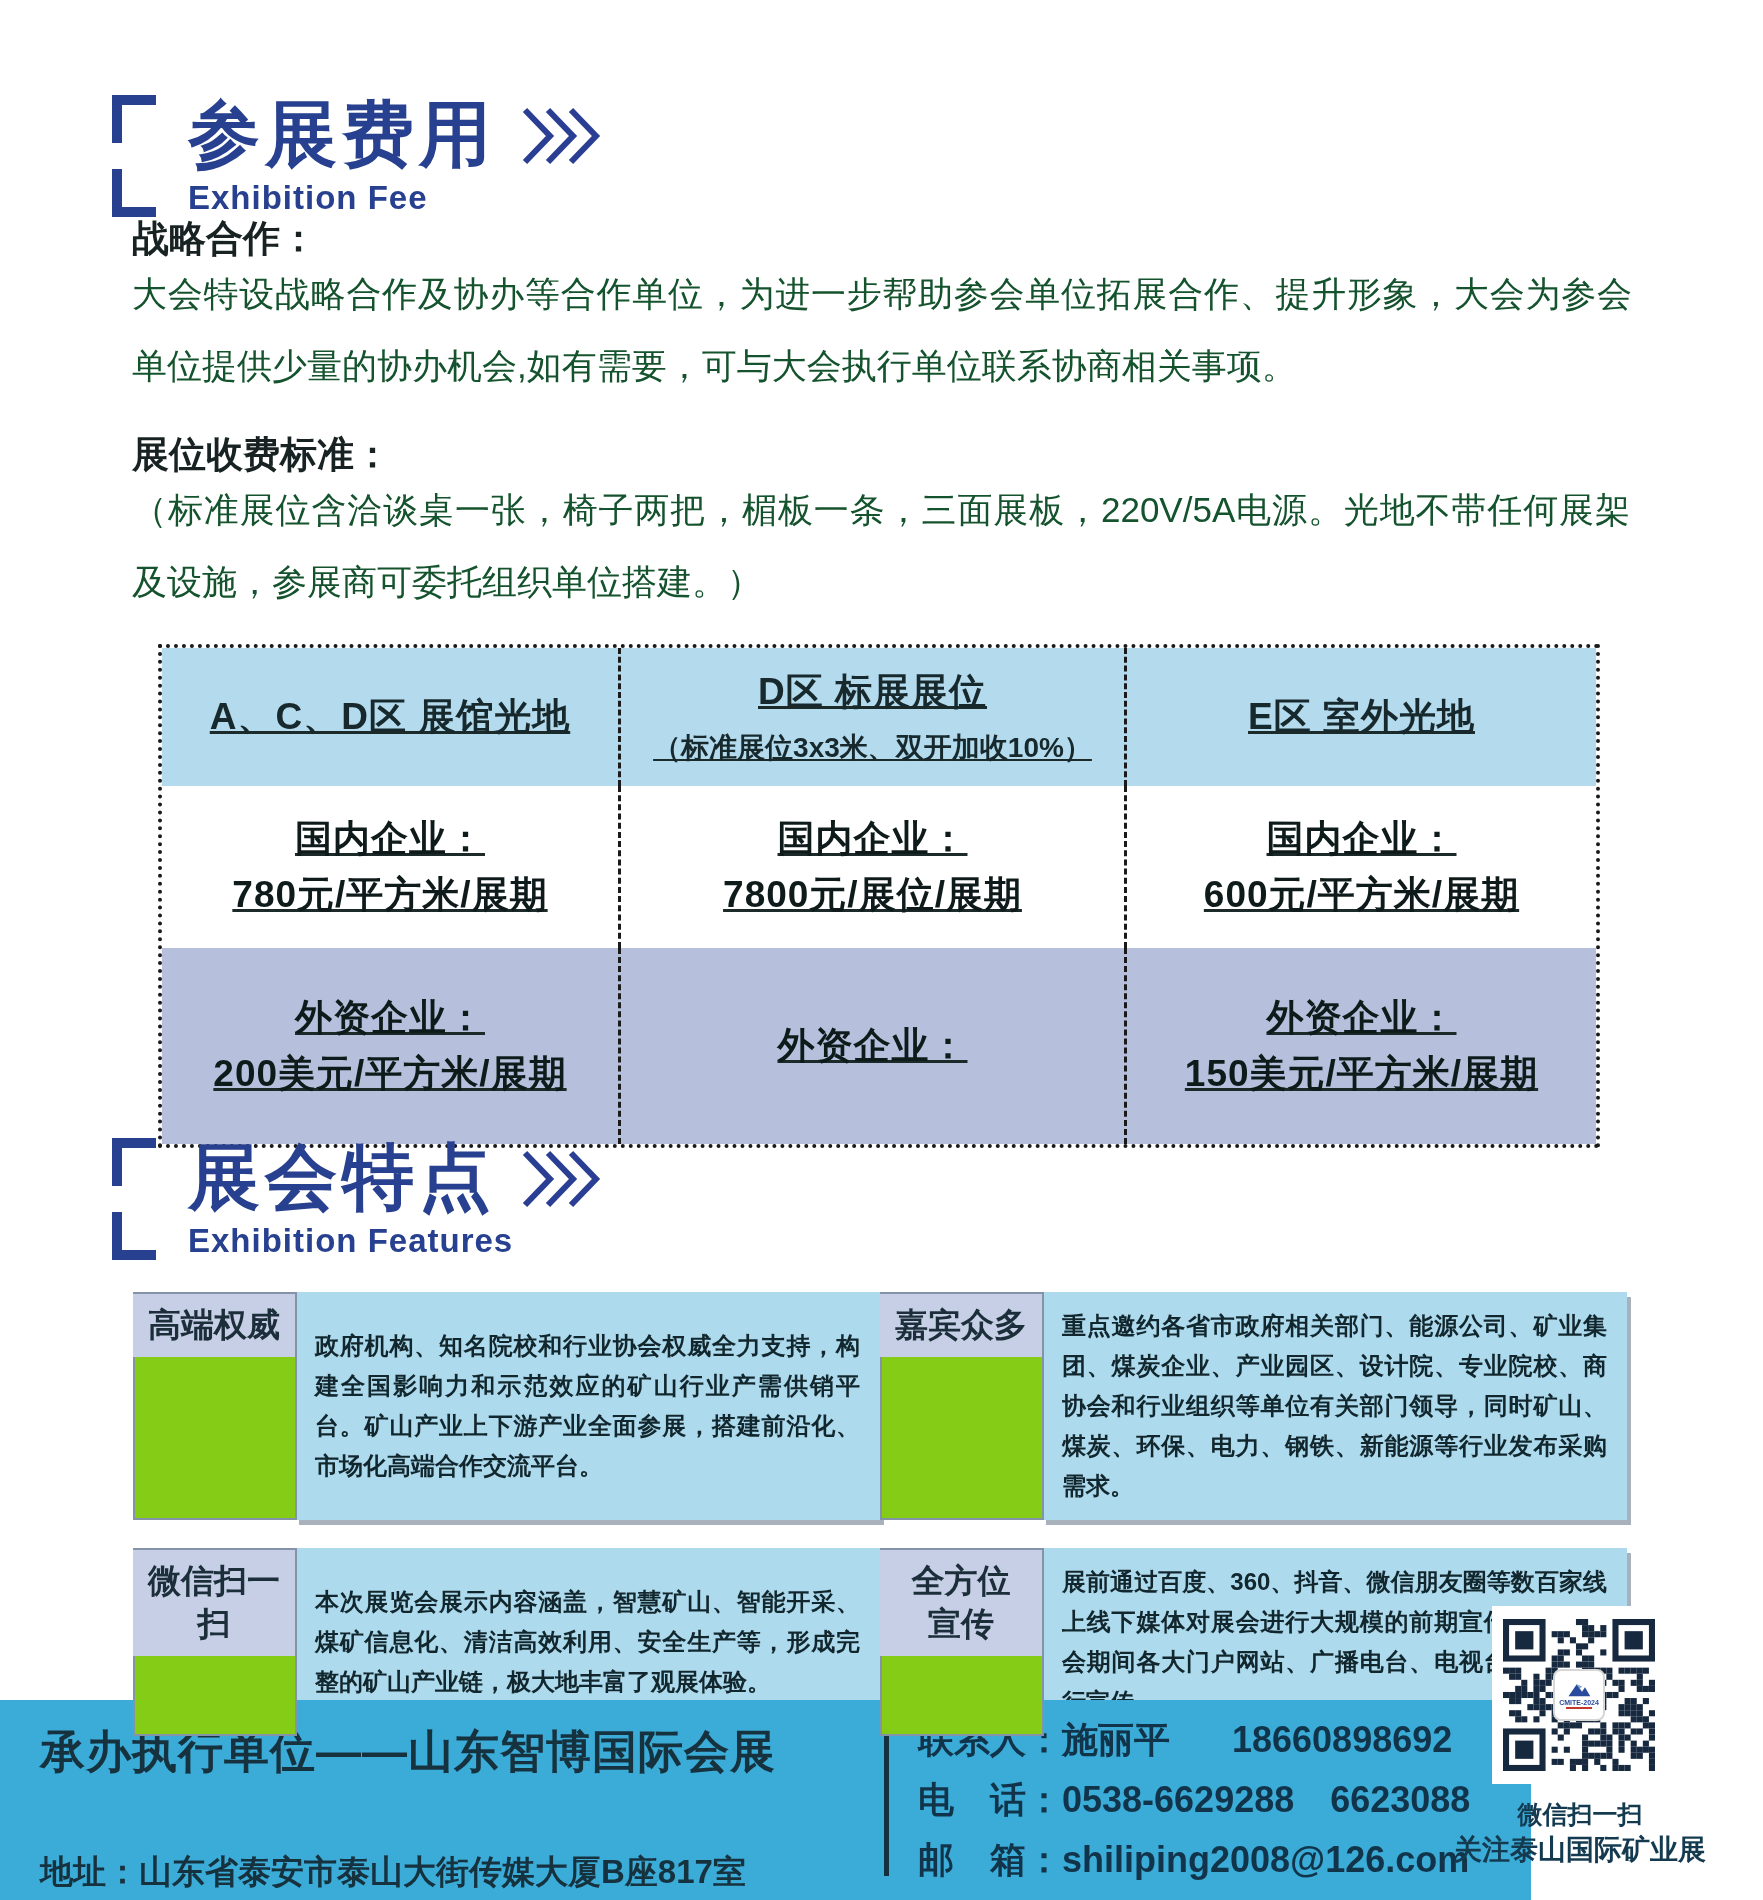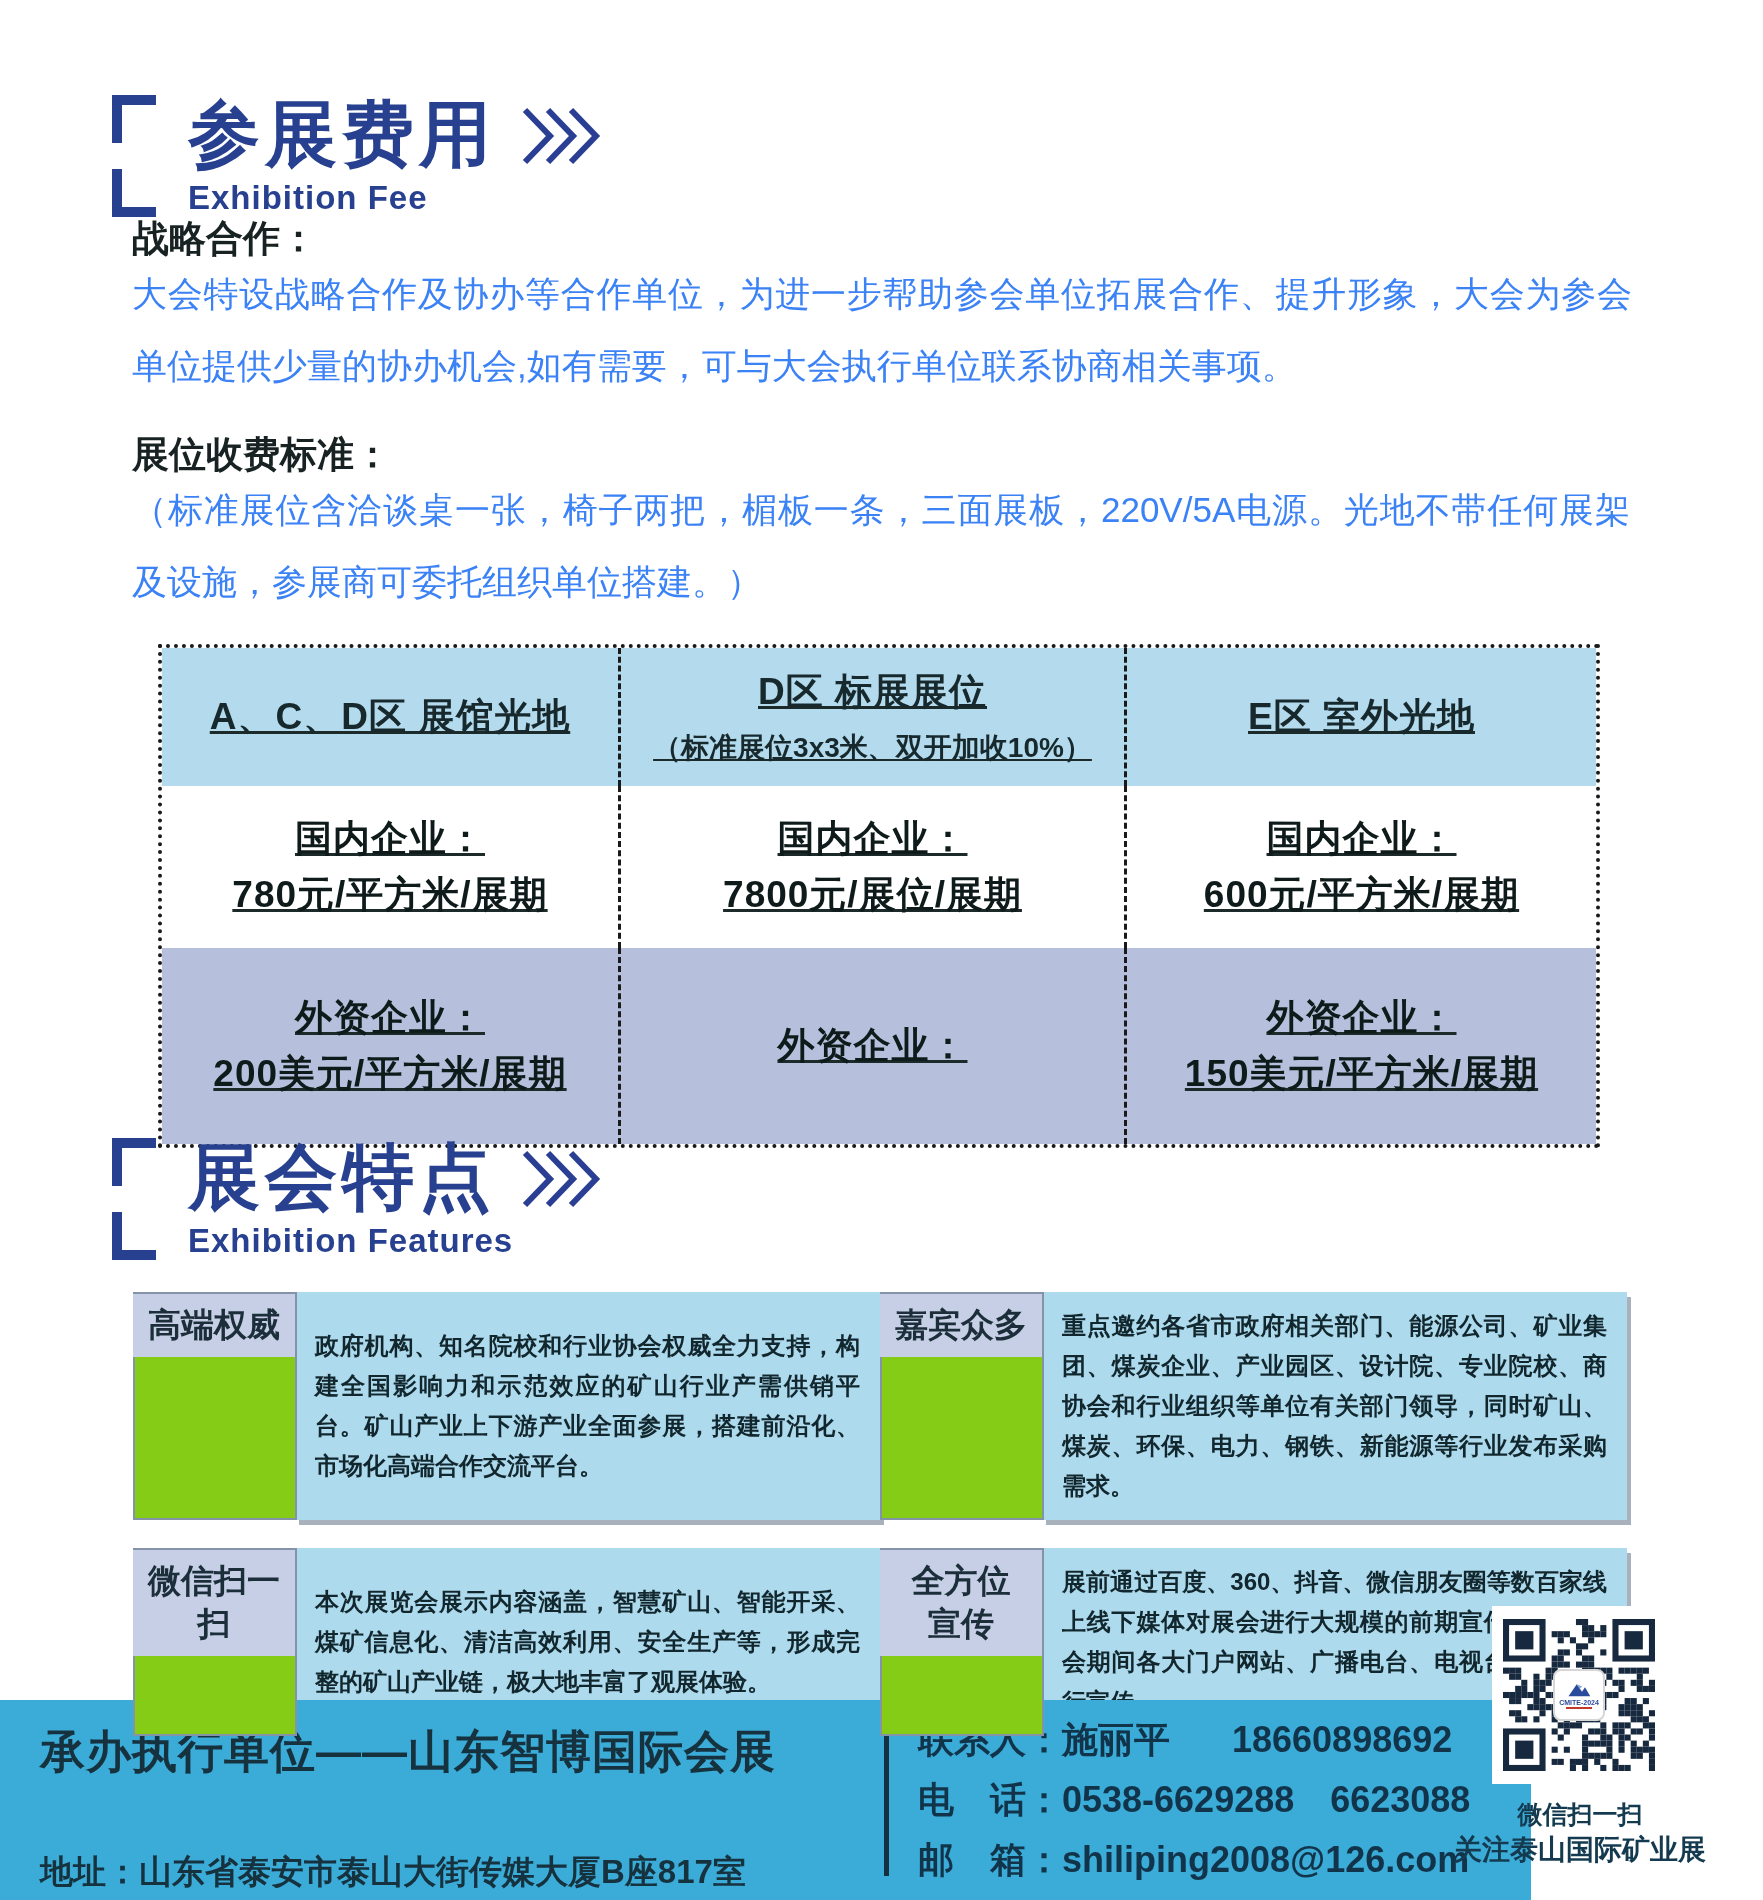--- a/index.html
+++ b/index.html
@@ -26,21 +26,21 @@
   .bracket::after{content:"";position:absolute;left:0;bottom:0;width:34px;height:38px;
     border-left:10px solid var(--navy);border-bottom:10px solid var(--navy);}
   .titles{display:flex;flex-direction:column;justify-content:space-between;padding:3px 0;}
   .h-row{display:flex;align-items:center;gap:24px;}
   .h-cn{font-size:72px;font-weight:800;color:var(--navy);letter-spacing:5px;line-height:1;}
   .h-en{font-size:33px;font-weight:700;color:var(--navy);letter-spacing:1px;line-height:1;}
   .chev{flex:none;margin-top:4px;}
 
   
   .para-head{position:absolute;font-size:37px;font-weight:800;color:#182222;}
-  .para{position:absolute;font-size:35px;font-weight:500;line-height:72px;color:#3b82f6;text-align:justify;}
+  .para{position:absolute;font-size:35px;font-weight:500;line-height:72px;color:#14532d;text-align:justify;}
 
   
   .fee-table{position:absolute;left:158px;top:644px;width:1434px;
     border:4px dotted #1a1a1a;display:grid;
     grid-template-columns:456px 506px 472px;
     grid-template-rows:138px 162px 196px;text-decoration:underline;}
   .cell{display:flex;flex-direction:column;align-items:center;justify-content:center;text-align:center;}
   .cell.cb{border-left:3px dashed #1a1a1a;}
   .th{background:var(--table-header-bg);}
   .r1{background:#ffffff;}

